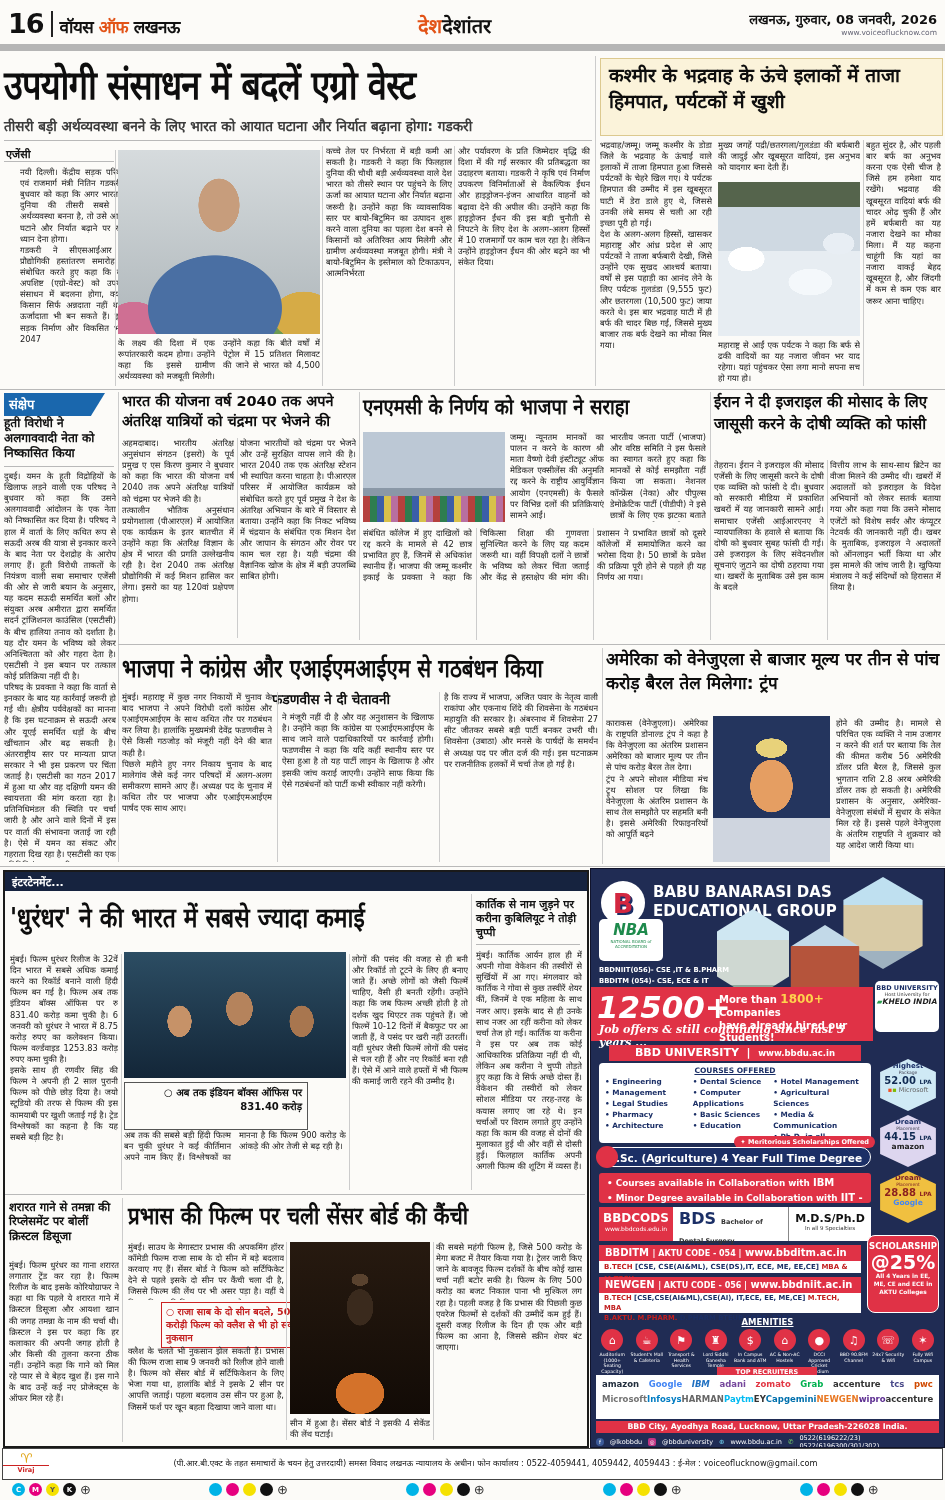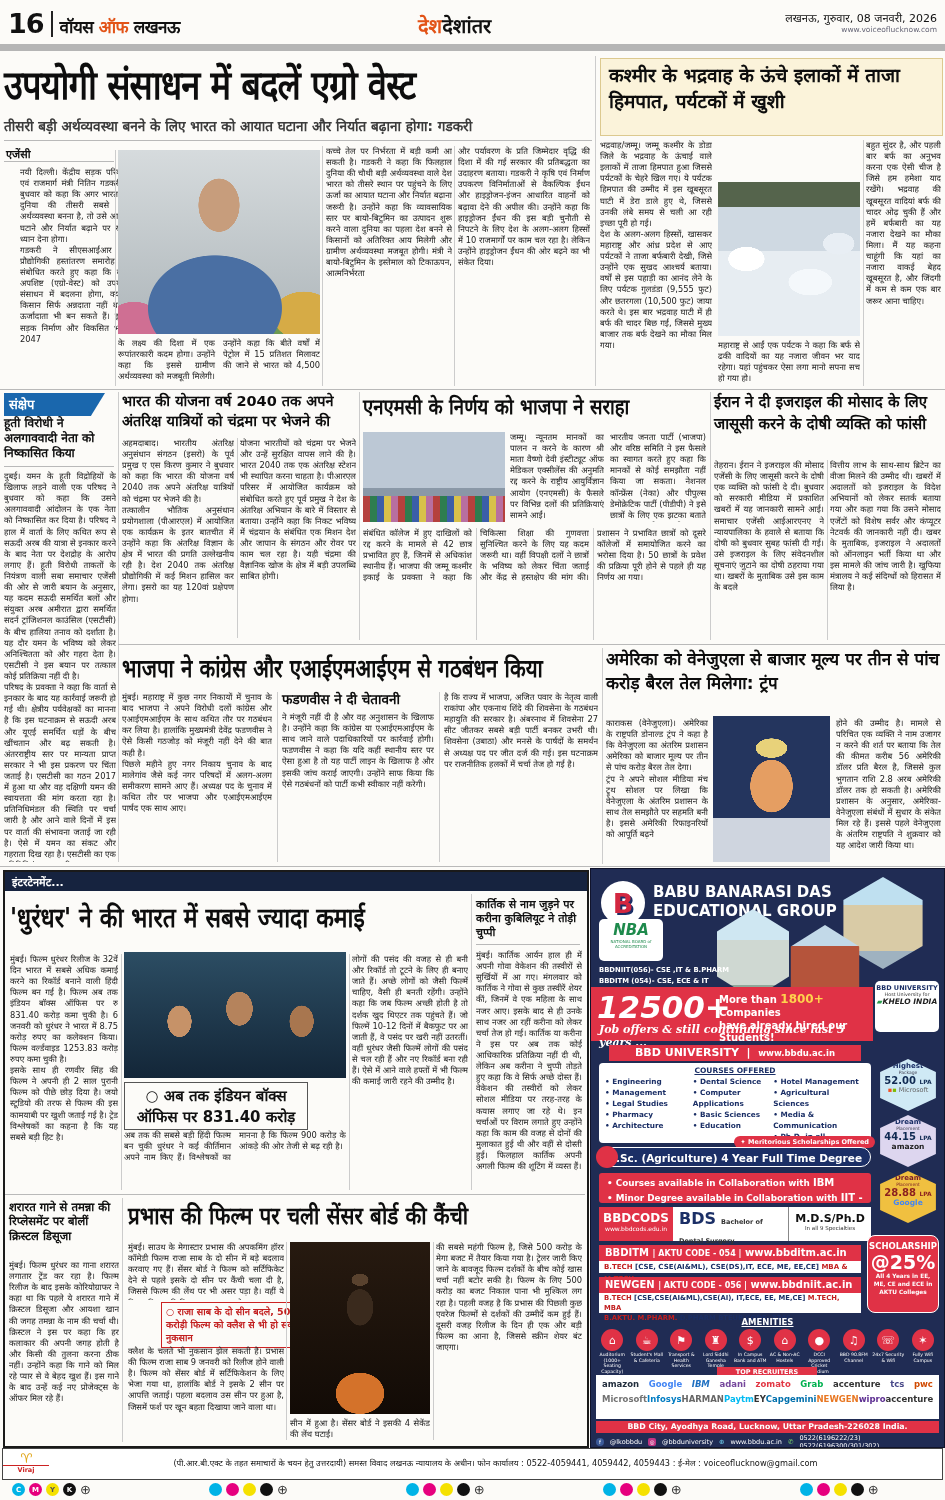--- a/index.html
+++ b/index.html
@@ -10,21 +10,21 @@
   .nowrap{white-space:nowrap;transform-origin:left top;}
   .col{font-size:8.3px;line-height:1.34;text-align:justify;color:#222;white-space:pre-line;overflow:hidden;}
   .vr{position:absolute;border-left:1px solid #ccc;}
   .hr{position:absolute;border-top:1px solid #b9b9b9;}
   .photo{position:absolute;overflow:hidden;}
   
   .mh-num{font-size:27px;font-weight:bold;letter-spacing:-1px;}
   .mh-name{font-size:17px;font-weight:bold;letter-spacing:-.5px;}
   .mh-red{color:#e25317;}
   .mh-sec{font-size:20px;font-weight:bold;}
-  .mh-date{font-size:11px;font-weight:normal;text-align:right;}
+  .mh-date{font-size:13px;font-weight:bold;text-align:right;}
   .mh-web{font-size:7.5px;color:#667;text-align:right;}
   .graybar{position:absolute;left:0;top:44px;width:945px;height:7px;background:#b5b5b5;}
   
   .subhead{font-size:13.5px;font-weight:bold;color:#3c3c3c;}
   .byline{font-size:11px;font-weight:bold;}
   .boxhead{background:#fbf3da;border:1px solid #dcc98f;}
   .tag{background:#1a67ad;color:#fff;font-size:13px;font-weight:bold;padding:2px 10px 3px 5px;
        clip-path:polygon(0 0,100% 0,86% 100%,0 100%);width:86px;}
   .sechead{font-size:11.5px;font-weight:bold;line-height:1.25;}
   .entbar{background:#16233f;color:#fff;font-size:11px;font-weight:bold;padding:2px 0 2px 7px;}
@@ -91,20 +91,21 @@
   <div class="abs col" style="left:326px;top:146px;width:126px;height:240px;">कच्चे तेल पर निर्भरता में बड़ी कमी आ सकती है। गडकरी ने कहा कि फिलहाल दुनिया की चौथी बड़ी अर्थव्यवस्था वाले देश भारत को तीसरे स्थान पर पहुंचने के लिए ऊर्जा का आयात घटाना और निर्यात बढ़ाना जरूरी है। उन्होंने कहा कि व्यावसायिक स्तर पर बायो-बिटुमिन का उत्पादन शुरू करने वाला दुनिया का पहला देश बनने से किसानों को अतिरिक्त आय मिलेगी और ग्रामीण अर्थव्यवस्था मजबूत होगी। मंत्री ने बायो-बिटुमिन के इस्तेमाल को टिकाऊपन, आत्मनिर्भरता</div>
   <div class="abs col" style="left:458px;top:146px;width:132px;height:240px;">और पर्यावरण के प्रति जिम्मेदार वृद्धि की दिशा में की गई सरकार की प्रतिबद्धता का उदाहरण बताया। गडकरी ने कृषि एवं निर्माण उपकरण विनिर्माताओं से वैकल्पिक ईंधन और हाइड्रोजन-इंजन आधारित वाहनों को बढ़ावा देने की अपील की। उन्होंने कहा कि हाइड्रोजन ईंधन की इस बड़ी चुनौती से निपटने के लिए देश के अलग-अलग हिस्सों में 10 राजमार्गों पर काम चल रहा है। लेकिन उन्होंने हाइड्रोजन ईंधन की ओर बढ़ने का भी संकेत दिया।</div>
   <div class="vr" style="left:115px;top:150px;height:236px;"></div>
   <div class="vr" style="left:322px;top:146px;height:240px;"></div>
   <div class="vr" style="left:454px;top:146px;height:240px;"></div>
 
   <div class="vr" style="left:595px;top:56px;height:330px;"></div>
   <div class="abs boxhead hl" style="left:600px;top:58px;width:325px;height:68px;padding:4px 8px;font-size:19px;line-height:1.35;">कश्मीर के भद्रवाह के ऊंचे इलाकों में ताजा हिमपात, पर्यटकों में खुशी</div>
   <div class="abs col" style="left:600px;top:140px;width:112px;height:246px;">भद्रवाह/जम्मू। जम्मू कश्मीर के डोडा जिले के भद्रवाह के ऊंचाई वाले इलाकों में ताजा हिमपात हुआ जिससे पर्यटकों के चेहरे खिल गए। ये पर्यटक हिमपात की उम्मीद में इस खूबसूरत घाटी में डेरा डाले हुए थे, जिससे उनकी लंबे समय से चली आ रही इच्छा पूरी हो गई।
 देश के अलग-अलग हिस्सों, खासकर महाराष्ट्र और आंध्र प्रदेश से आए पर्यटकों ने ताजा बर्फबारी देखी, जिसे उन्होंने एक सुखद आश्चर्य बताया। वर्षों से इस पहाड़ी का आनंद लेने के लिए पर्यटक गुलडंडा (9,555 फुट) और छतरगला (10,500 फुट) जाया करते थे। इस बार भद्रवाह घाटी में ही बर्फ की चादर बिछ गई, जिससे मुख्य बाजार तक बर्फ देखने का मौका मिल गया।</div>
+  <div class="abs col" style="left:718px;top:140px;width:142px;height:40px;">मुख्य जगहें पद्री/छतरगला/गुलडंडा की बर्फबारी की जादुई और खूबसूरत वादियां, इस अनुभव को यादगार बना देती हैं।</div>
   <div class="photo" style="left:718px;top:182px;width:142px;height:154px;background:
       radial-gradient(30px 20px at 20% 50%,#ffffff 0 60%,transparent 61%),
       radial-gradient(36px 22px at 65% 65%,#f4f8fb 0 60%,transparent 61%),
       radial-gradient(26px 18px at 85% 40%,#e8eef4 0 60%,transparent 61%),
       linear-gradient(180deg,#55644c 0 16%,#cfd9e2 16% 45%,#e7edf2 45% 100%);"></div>
   <div class="abs col" style="left:718px;top:340px;width:142px;height:46px;">महाराष्ट्र से आईं एक पर्यटक ने कहा कि बर्फ से ढकी वादियों का यह नजारा जीवन भर याद रहेगा। यहां पहुंचकर ऐसा लगा मानो सपना सच हो गया हो।</div>
   <div class="abs col" style="left:866px;top:140px;width:75px;height:246px;">बहुत सुंदर है, और पहली बार बर्फ का अनुभव करना एक ऐसी चीज है जिसे हम हमेशा याद रखेंगे। भद्रवाह की खूबसूरत वादियां बर्फ की चादर ओढ़ चुकी हैं और हमें बर्फबारी का यह नजारा देखने का मौका मिला। मैं यह कहना चाहूंगी कि यहां का नजारा वाकई बेहद खूबसूरत है, और जिंदगी में कम से कम एक बार जरूर आना चाहिए।</div>
   <div class="vr" style="left:863px;top:140px;height:246px;"></div>
 
   <div class="hr" style="left:0;top:389px;width:945px;"></div>
@@ -135,21 +136,21 @@
   <div class="abs hl" style="left:714px;top:392px;width:228px;font-size:15.5px;line-height:1.4;transform:scaleX(.97);transform-origin:left top;">ईरान ने दी इजराइल की मोसाद के लिए जासूसी करने के दोषी व्यक्ति को फांसी</div>
   <div class="abs col" style="left:714px;top:460px;width:110px;height:180px;">तेहरान। ईरान ने इजराइल की मोसाद एजेंसी के लिए जासूसी करने के दोषी एक व्यक्ति को फांसी दे दी। बुधवार को सरकारी मीडिया में प्रकाशित खबरों में यह जानकारी सामने आई। समाचार एजेंसी आईआरएनए ने न्यायपालिका के हवाले से बताया कि दोषी को बुधवार सुबह फांसी दी गई। उसे इजराइल के लिए संवेदनशील सूचनाएं जुटाने का दोषी ठहराया गया था। खबरों के मुताबिक उसे इस काम के बदले</div>
   <div class="abs col" style="left:830px;top:460px;width:111px;height:180px;">वित्तीय लाभ के साथ-साथ ब्रिटेन का वीजा मिलने की उम्मीद थी। खबरों में अदालतों को इजराइल के विदेश अभियानों को लेकर सतर्क बताया गया और कहा गया कि उसने मोसाद एजेंटों को विशेष सर्वर और कंप्यूटर नेटवर्क की जानकारी नहीं दी। खबर के मुताबिक, इजराइल ने अदालतों को ऑनलाइन भर्ती किया था और इस मामले की जांच जारी है। खुफिया मंत्रालय ने कई संदिग्धों को हिरासत में लिया है।</div>
   <div class="vr" style="left:827px;top:460px;height:180px;"></div>
 
   <div class="hr" style="left:118px;top:644px;width:827px;"></div>
 
   <div class="abs hl nowrap" style="left:122px;top:650px;font-size:25px;transform:scaleX(.82);">भाजपा ने कांग्रेस और एआईएमआईएम से गठबंधन किया</div>
   <div class="abs col" style="left:122px;top:692px;width:150px;height:170px;">मुंबई। महाराष्ट्र में कुछ नगर निकायों में चुनाव के बाद भाजपा ने अपने विरोधी दलों कांग्रेस और एआईएमआईएम के साथ कथित तौर पर गठबंधन कर लिया है। हालांकि मुख्यमंत्री देवेंद्र फडणवीस ने ऐसे किसी गठजोड़ को मंजूरी नहीं देने की बात कही है।
 पिछले महीने हुए नगर निकाय चुनाव के बाद मालेगांव जैसे कई नगर परिषदों में अलग-अलग समीकरण सामने आए हैं। अध्यक्ष पद के चुनाव में कथित तौर पर भाजपा और एआईएमआईएम पार्षद एक साथ आए।</div>
-  <div class="abs hl" style="left:282px;top:690px;width:152px;font-size:13.5px;">फडणवीस ने दी चेतावनी</div>
+  <div class="abs hl" style="left:272px;top:690px;width:152px;font-size:13.5px;">फडणवीस ने दी चेतावनी</div>
   <div class="abs col" style="left:282px;top:712px;width:152px;height:150px;">ने मंजूरी नहीं दी है और वह अनुशासन के खिलाफ है। उन्होंने कहा कि कांग्रेस या एआईएमआईएम के साथ जाने वाले पदाधिकारियों पर कार्रवाई होगी। फडणवीस ने कहा कि यदि कहीं स्थानीय स्तर पर ऐसा हुआ है तो यह पार्टी लाइन के खिलाफ है और इसकी जांच कराई जाएगी। उन्होंने साफ किया कि ऐसे गठबंधनों को पार्टी कभी स्वीकार नहीं करेगी।</div>
   <div class="abs col" style="left:444px;top:692px;width:154px;height:170px;">है कि राज्य में भाजपा, अजित पवार के नेतृत्व वाली राकांपा और एकनाथ शिंदे की शिवसेना के गठबंधन महायुति की सरकार है। अंबरनाथ में शिवसेना 27 सीट जीतकर सबसे बड़ी पार्टी बनकर उभरी थी। शिवसेना (उबाठा) और मनसे के पार्षदों के समर्थन से अध्यक्ष पद पर जीत दर्ज की गई। इस घटनाक्रम पर राजनीतिक हलकों में चर्चा तेज हो गई है।</div>
   <div class="vr" style="left:277px;top:692px;height:170px;"></div>
   <div class="vr" style="left:439px;top:692px;height:170px;"></div>
   <div class="vr" style="left:602px;top:648px;height:216px;"></div>
 
   <div class="abs hl" style="left:606px;top:648px;width:336px;font-size:17px;line-height:1.4;">अमेरिका को वेनेजुएला से बाजार मूल्य पर तीन से पांच करोड़ बैरल तेल मिलेगा: ट्रंप</div>
   <div class="abs col" style="left:606px;top:718px;width:102px;height:144px;">काराकस (वेनेजुएला)। अमेरिका के राष्ट्रपति डोनाल्ड ट्रंप ने कहा है कि वेनेजुएला का अंतरिम प्रशासन अमेरिका को बाजार मूल्य पर तीन से पांच करोड़ बैरल तेल देगा।
 ट्रंप ने अपने सोशल मीडिया मंच ट्रुथ सोशल पर लिखा कि वेनेजुएला के अंतरिम प्रशासन के साथ तेल समझौते पर सहमति बनी है। इससे अमेरिकी रिफाइनरियों को आपूर्ति बढ़ने</div>
   <div class="photo" style="left:713px;top:716px;width:117px;height:146px;background:
@@ -164,21 +165,21 @@
     <div class="entbar">इंटरटेनमेंट...</div>
 
     <div class="abs hl nowrap" style="left:5px;top:26px;font-size:27px;transform:scaleX(.85);">'धुरंधर' ने की भारत में सबसे ज्यादा कमाई</div>
     <div class="abs col" style="left:5px;top:82px;width:108px;height:236px;">मुंबई। फिल्म धुरंधर रिलीज के 32वें दिन भारत में सबसे अधिक कमाई करने का रिकॉर्ड बनाने वाली हिंदी फिल्म बन गई है। फिल्म अब तक इंडियन बॉक्स ऑफिस पर रु 831.40 करोड़ कमा चुकी है। 6 जनवरी को धुरंधर ने भारत में 8.75 करोड़ रुपए का कलेक्शन किया। फिल्म वर्ल्डवाइड 1253.83 करोड़ रुपए कमा चुकी है।
 इसके साथ ही रणवीर सिंह की फिल्म ने अपनी ही 2 साल पुरानी फिल्म को पीछे छोड़ दिया है। जयो स्टूडियो की तरफ से फिल्म की इस कामयाबी पर खुशी जताई गई है। ट्रेड विश्लेषकों का कहना है कि यह सबसे बड़ी हिट है।</div>
     <div class="photo" style="left:119px;top:80px;width:222px;height:126px;background:
         radial-gradient(20px 26px at 25% 55%,#c69268 0 60%,transparent 61%),
         radial-gradient(22px 28px at 52% 45%,#b5835c 0 60%,transparent 61%),
         radial-gradient(20px 26px at 80% 55%,#a8764f 0 60%,transparent 61%),
         linear-gradient(180deg,#2c4d63,#132638);"></div>
-    <div class="abs bx" style="left:119px;top:210px;width:172px;height:40px;font-size:15px;line-height:1.4;padding:3px 5px;text-align:center;">○ अब तक इंडियन बॉक्स ऑफिस पर 831.40 करोड़</div>
+    <div class="abs bx" style="left:119px;top:210px;width:172px;height:40px;font-size:10px;line-height:1.4;padding:3px 5px;text-align:right;">○ अब तक इंडियन बॉक्स ऑफिस पर 831.40 करोड़</div>
     <div class="abs col" style="left:119px;top:258px;width:222px;height:60px;column-count:2;column-gap:8px;">अब तक की सबसे बड़ी हिंदी फिल्म बन चुकी धुरंधर ने कई कीर्तिमान अपने नाम किए हैं। विश्लेषकों का मानना है कि फिल्म 900 करोड़ के आंकड़े की ओर तेजी से बढ़ रही है।</div>
     <div class="abs col" style="left:347px;top:82px;width:116px;height:236px;">लोगों की पसंद की वजह से ही बनी और रिकॉर्ड तो टूटने के लिए ही बनाए जाते हैं। अच्छे लोगों को जैसी फिल्में चाहिए, वैसी ही बनती रहेंगी। उन्होंने कहा कि जब फिल्म अच्छी होती है तो दर्शक खुद थिएटर तक पहुंचते हैं। जो फिल्में 10-12 दिनों में बैकफुट पर आ जाती हैं, वे पसंद पर खरी नहीं उतरतीं। वहीं धुरंधर जैसी फिल्में लोगों की पसंद से चल रही हैं और नए रिकॉर्ड बना रही हैं। ऐसे में आने वाले हफ्तों में भी फिल्म की कमाई जारी रहने की उम्मीद है।</div>
     <div class="vr" style="left:116px;top:82px;height:236px;"></div>
     <div class="vr" style="left:344px;top:82px;height:236px;"></div>
     <div class="vr" style="left:466px;top:22px;height:296px;"></div>
 
     <div class="abs sechead" style="left:471px;top:26px;width:106px;font-size:11px;">कार्तिक से नाम जुड़ने पर करीना कुबिलियूट ने तोड़ी चुप्पी</div>
     <div class="hr" style="left:471px;top:72px;width:104px;"></div>
     <div class="abs col" style="left:471px;top:78px;width:106px;height:240px;">मुंबई। कार्तिक आर्यन हाल ही में अपनी गोवा वेकेशन की तस्वीरों से सुर्खियों में आ गए। मंगलवार को कार्तिक ने गोवा से कुछ तस्वीरें शेयर कीं, जिनमें वे एक महिला के साथ नजर आए। इसके बाद से ही उनके साथ नजर आ रहीं करीना को लेकर चर्चा तेज हो गई। कार्तिक या करीना ने इस पर अब तक कोई आधिकारिक प्रतिक्रिया नहीं दी थी, लेकिन अब करीना ने चुप्पी तोड़ते हुए कहा कि वे सिर्फ अच्छे दोस्त हैं। वेकेशन की तस्वीरों को लेकर सोशल मीडिया पर तरह-तरह के कयास लगाए जा रहे थे। इन चर्चाओं पर विराम लगाते हुए उन्होंने कहा कि काम की वजह से दोनों की मुलाकात हुई थी और वहीं से दोस्ती हुई। फिलहाल कार्तिक अपनी अगली फिल्म की शूटिंग में व्यस्त हैं।</div>
 

